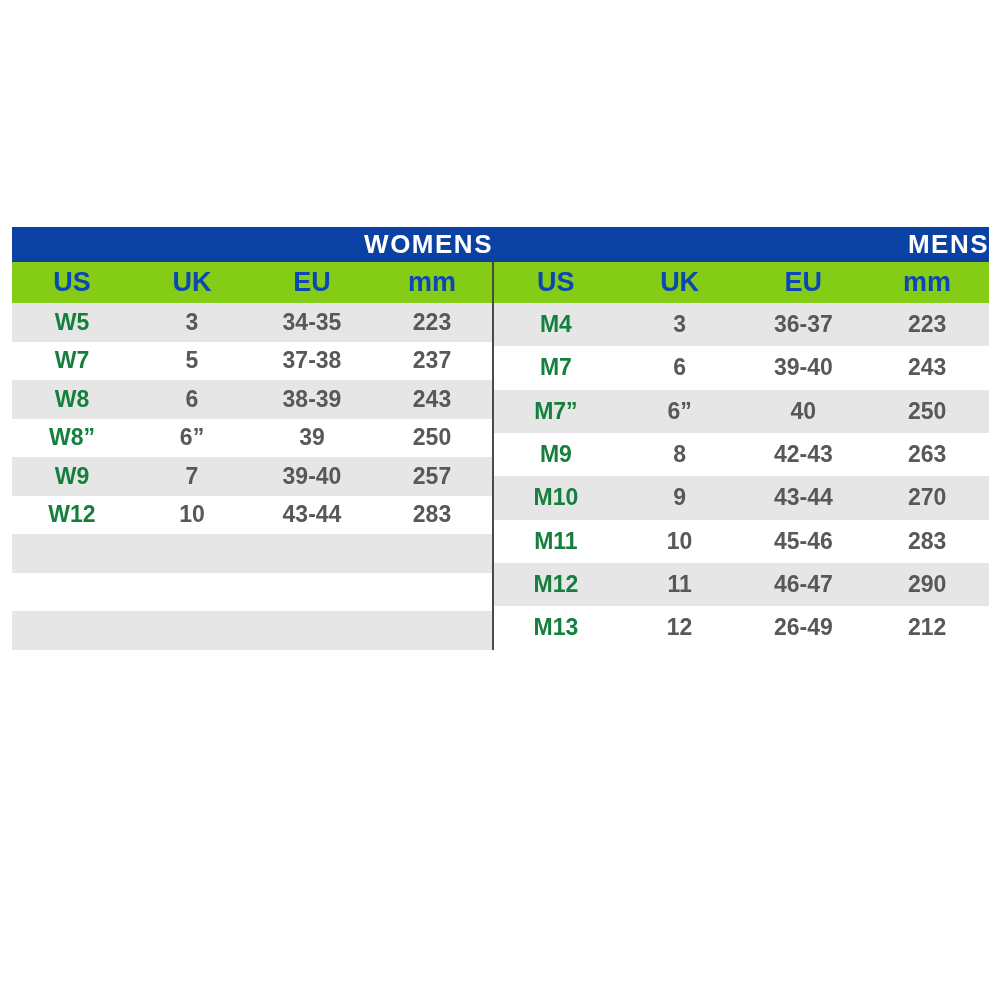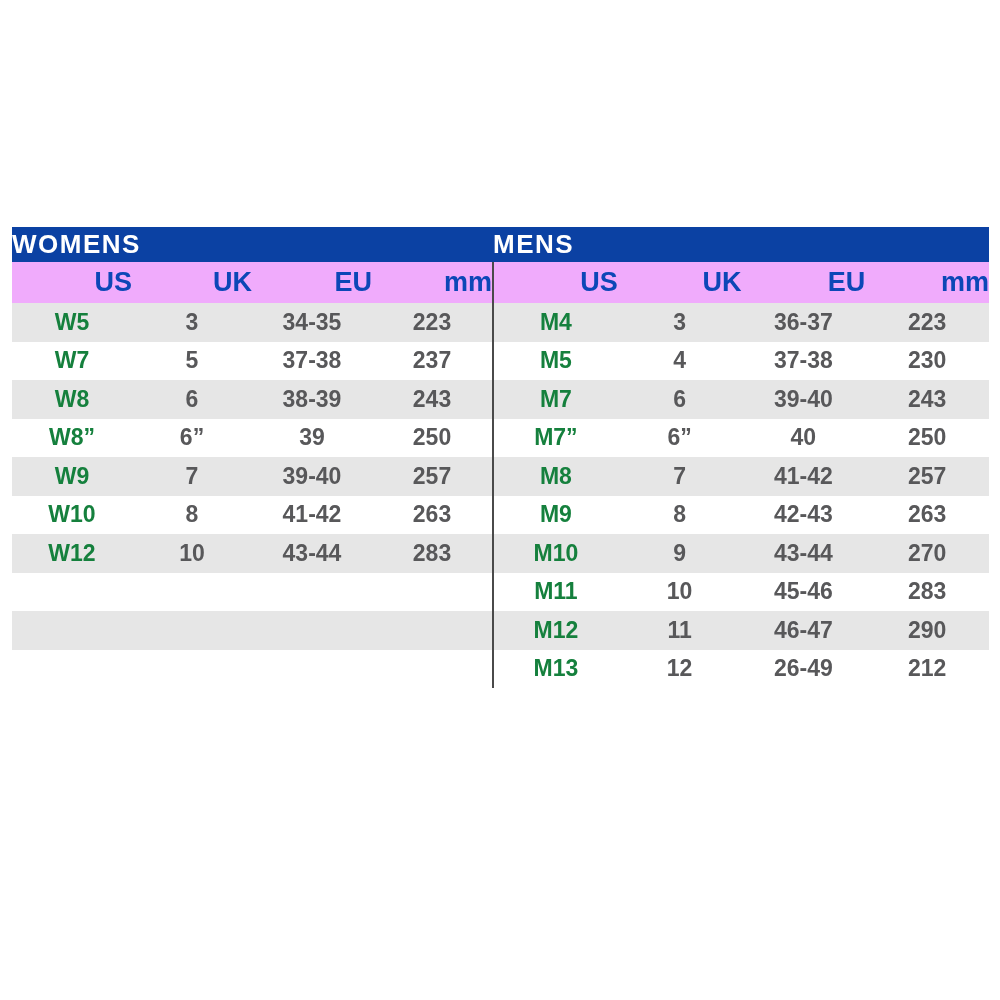--- a/index.html
+++ b/index.html
@@ -20,21 +20,21 @@
   .header-bar {
     display: flex;
     height: 35px;
     background: #0B41A3;
   }
   .section-title {
     color: #ffffff;
     font-weight: bold;
     font-size: 26px;
     line-height: 35px;
-    text-align: left;
+    text-align: right;
     letter-spacing: 1.5px;
   }
   .section-title.womens { width: 481px; }
   .section-title.mens   { width: 496px; }
 
   .tables-row {
     display: flex;
     align-items: stretch;
   }
   .divider {
@@ -47,24 +47,24 @@
     border: none;
   }
   table.size-table.womens { width: 480px; }
   table.size-table.mens   { width: 495px; }
 
   table.size-table th {
     height: 41px;
     font-size: 27px;
     font-weight: bold;
     color: #0C47B7;
-    text-align: right;
+    text-align: center;
     vertical-align: middle;
     padding: 0;
-    background: #f0abfc;
+    background: #84cc16;
   }
   table.size-table td {
     height: 38.5px;
     font-size: 23px;
     font-weight: bold;
     color: #58585A;
     text-align: center;
     vertical-align: middle;
     padding: 0;
   }
@@ -118,26 +118,20 @@
             <td class="c-val">39</td>
             <td class="c-val">250</td>
           </tr>
           <tr>
             <td class="c-size">W9</td>
             <td class="c-val">7</td>
             <td class="c-val">39-40</td>
             <td class="c-val">257</td>
           </tr>
           <tr>
-            <td class="c-size">W10</td>
-            <td class="c-val">8</td>
-            <td class="c-val">41-42</td>
-            <td class="c-val">263</td>
-          </tr>
-          <tr>
             <td class="c-size">W12</td>
             <td class="c-val">10</td>
             <td class="c-val">43-44</td>
             <td class="c-val">283</td>
           </tr>
           <tr>
             <td>&nbsp;</td>
             <td>&nbsp;</td>
             <td>&nbsp;</td>
             <td>&nbsp;</td>
@@ -167,44 +161,32 @@
           </tr>
         </thead>
       <tbody>
           <tr>
             <td class="c-size">M4</td>
             <td class="c-val">3</td>
             <td class="c-val">36-37</td>
             <td class="c-val">223</td>
           </tr>
           <tr>
-            <td class="c-size">M5</td>
-            <td class="c-val">4</td>
-            <td class="c-val">37-38</td>
-            <td class="c-val">230</td>
-          </tr>
-          <tr>
             <td class="c-size">M7</td>
             <td class="c-val">6</td>
             <td class="c-val">39-40</td>
             <td class="c-val">243</td>
           </tr>
           <tr>
             <td class="c-size">M7”</td>
             <td class="c-val">6”</td>
             <td class="c-val">40</td>
             <td class="c-val">250</td>
           </tr>
           <tr>
-            <td class="c-size">M8</td>
-            <td class="c-val">7</td>
-            <td class="c-val">41-42</td>
-            <td class="c-val">257</td>
-          </tr>
-          <tr>
             <td class="c-size">M9</td>
             <td class="c-val">8</td>
             <td class="c-val">42-43</td>
             <td class="c-val">263</td>
           </tr>
           <tr>
             <td class="c-size">M10</td>
             <td class="c-val">9</td>
             <td class="c-val">43-44</td>
             <td class="c-val">270</td>

